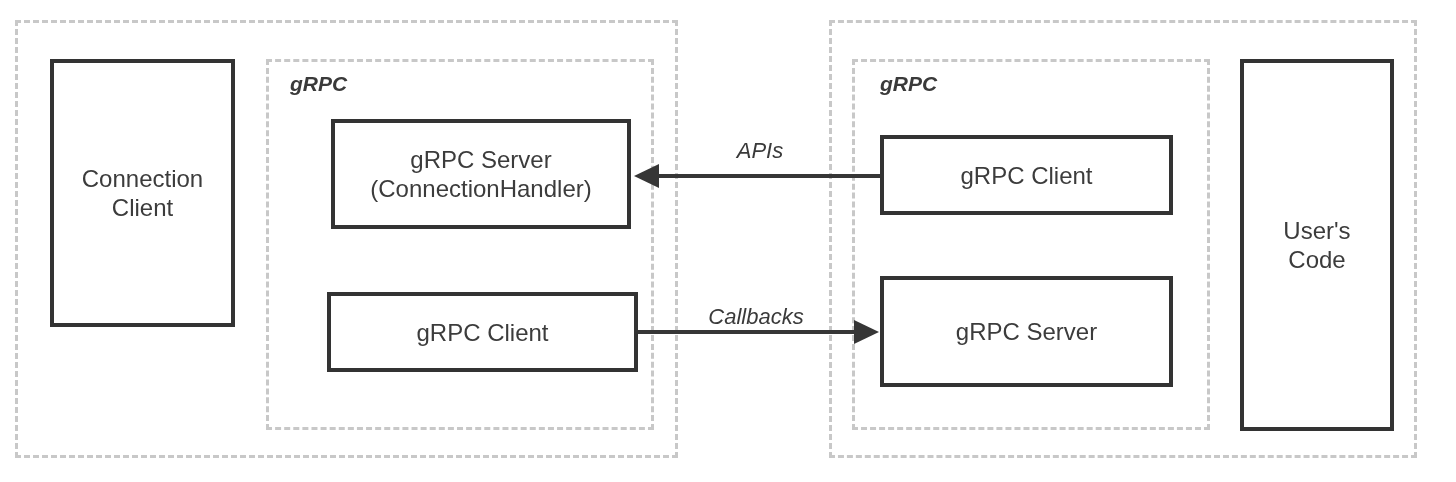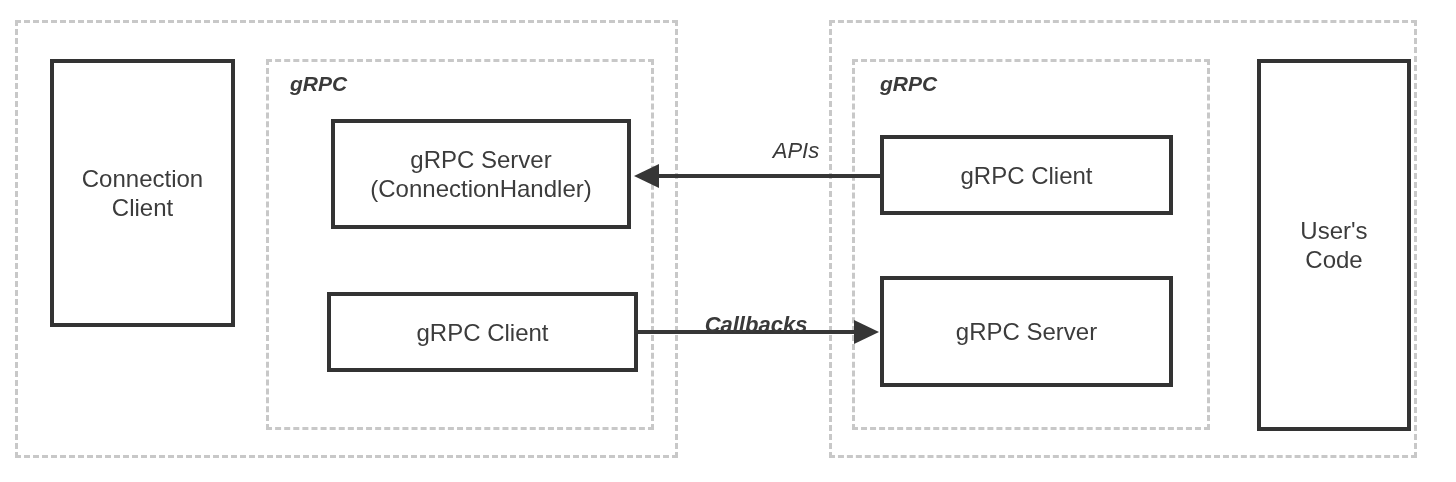--- a/index.html
+++ b/index.html
@@ -106,26 +106,26 @@
   <div class="group-label" style="left:880px; top:72px;">gRPC</div>
 
   <div class="solid-box" style="left:880px; top:135px; width:293px; height:80px;">
     <span class="line">gRPC Client</span>
   </div>
 
   <div class="solid-box" style="left:880px; top:276px; width:293px; height:111px;">
     <span class="line">gRPC Server</span>
   </div>
 
-  <div class="solid-box" style="left:1240px; top:59px; width:154px; height:372px;margin-left:17px;">
+  <div class="solid-box" style="left:1240px; top:59px; width:154px; height:372px;">
     <span class="line">User's</span>
     <span class="line">Code</span>
   </div>
 
   <div class="arrow-line" style="left:656px; top:174px; width:224px;"></div>
   <div class="arrow-head left" style="left:634px; top:164px;"></div>
-  <div class="arrow-label" style="left:796px; top:138px;">APIs</div>
+  <div class="arrow-label" style="left:760px; top:138px;">APIs</div>
 
   <div class="arrow-line" style="left:638px; top:330px; width:218px;"></div>
   <div class="arrow-head right" style="left:854px; top:320px;"></div>
-  <div class="arrow-label" style="left:756px; top:312px;font-weight:bold;">Callbacks</div>
+  <div class="arrow-label" style="left:756px; top:304px;">Callbacks</div>
 
 </div>
 
 </body></html>

